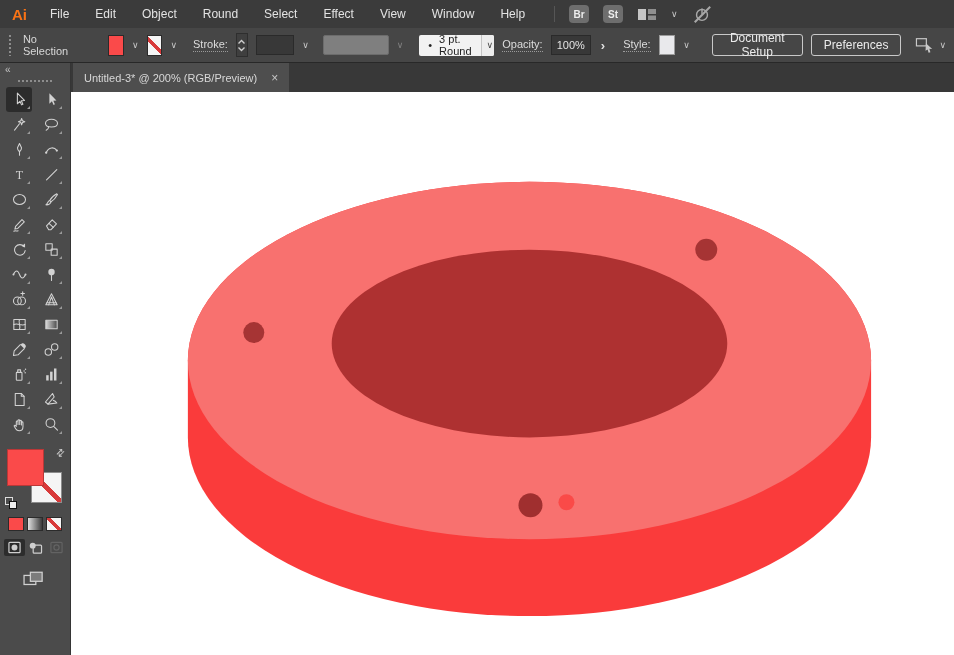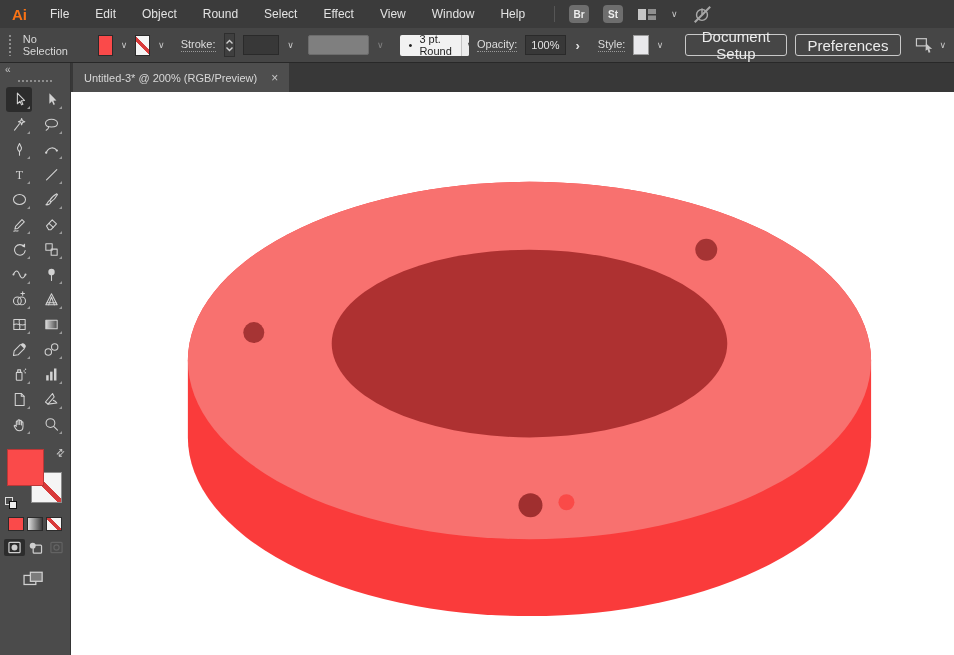--- a/index.html
+++ b/index.html
@@ -16,39 +16,39 @@
   .sq-btn{width:20px;height:18px;background:#6E6E6E;color:#EDEDED;font-size:10px;font-weight:bold;
           display:flex;align-items:center;justify-content:center;border-radius:4px;}
   .chev{color:#C9C9C9;font-size:9px;line-height:1;}
   .mb-icon svg{display:block;}
 
   
   .controlbar{height:34px;background:#464646;border-bottom:1px solid #282828;display:flex;
               align-items:center;padding:0 8px;gap:8px;font-size:11px;color:#DCDCDC;flex:0 0 auto;}
   .grip-v{width:4px;height:22px;background-image:radial-gradient(#8d8d8d 1px,transparent 1.1px);
           background-size:4px 4px;margin-right:4px;}
-  .status-text{margin-right:22px;color:#D8D8D8;}
+  .status-text{margin-right:32px;color:#D8D8D8;}
   .swatch{width:21px;height:21px;border:1px solid #2B2B2B;box-sizing:border-box;}
   .swatch-none{background:
       linear-gradient(45deg,transparent 42%,#D83A3A 42%,#D83A3A 58%,transparent 58%),#F5F5F5;}
   .dotted-label{border-bottom:1px dotted #9A9A9A;padding-bottom:1px;}
   .stepper{width:14px;height:22px;background:#3F3F3F;border:1px solid #2E2E2E;display:flex;
            align-items:center;justify-content:center;}
   .dark-field{background:#383838;border:1px solid #2A2A2A;height:20px;box-sizing:border-box;
               display:flex;align-items:center;padding:0 5px;color:#E3E3E3;}
   .profile-bar{width:88px;height:18px;background:#7F7F7F;border-radius:2px;border:1px solid #6C6C6C;}
   .dim{opacity:.45;}
   .combo-white{display:flex;align-items:stretch;height:21px;background:#F2F2F2;border-radius:2px;
                overflow:hidden;color:#222;}
   .combo-white .val{display:flex;align-items:center;gap:7px;padding:0 9px;font-size:11px;}
   .combo-white .cw-chev{display:flex;align-items:center;padding:0 5px;border-left:1px solid #C4C4C4;
                color:#444;font-size:9px;background:#EDEDED;}
   .arrow-btn{color:#E0E0E0;font-size:13px;font-weight:bold;padding:0 2px;}
   .ui-btn{height:22px;border:1px solid #C9C9C9;border-radius:3px;background:transparent;
-          color:#EBEBEB;font-size:15px;padding:0 12px;display:flex;align-items:center;font-family:inherit;}
+          color:#EBEBEB;font-size:12px;padding:0 12px;display:flex;align-items:center;font-family:inherit;}
   .style-swatch{width:20px;height:18px;background:#E9E9EC;border:1px solid #9B9B9B;}
 
   
   .main{flex:1;display:flex;min-height:0;}
 
   
   .toolpanel{width:70px;background:#4B4B4B;border-right:1px solid #353535;flex:0 0 auto;
              display:flex;flex-direction:column;}
   .collapse{height:13px;color:#C2C2C2;font-size:10px;line-height:13px;padding-left:5px;}
   .grip-h{width:36px;height:4px;margin:3px auto 4px;

